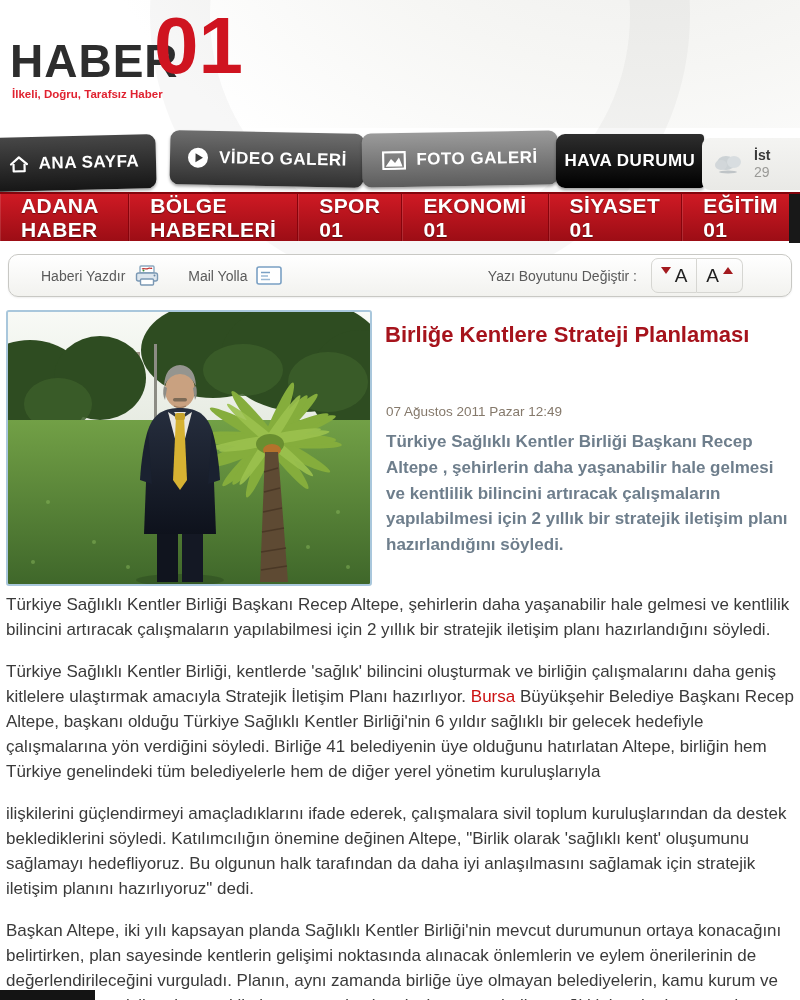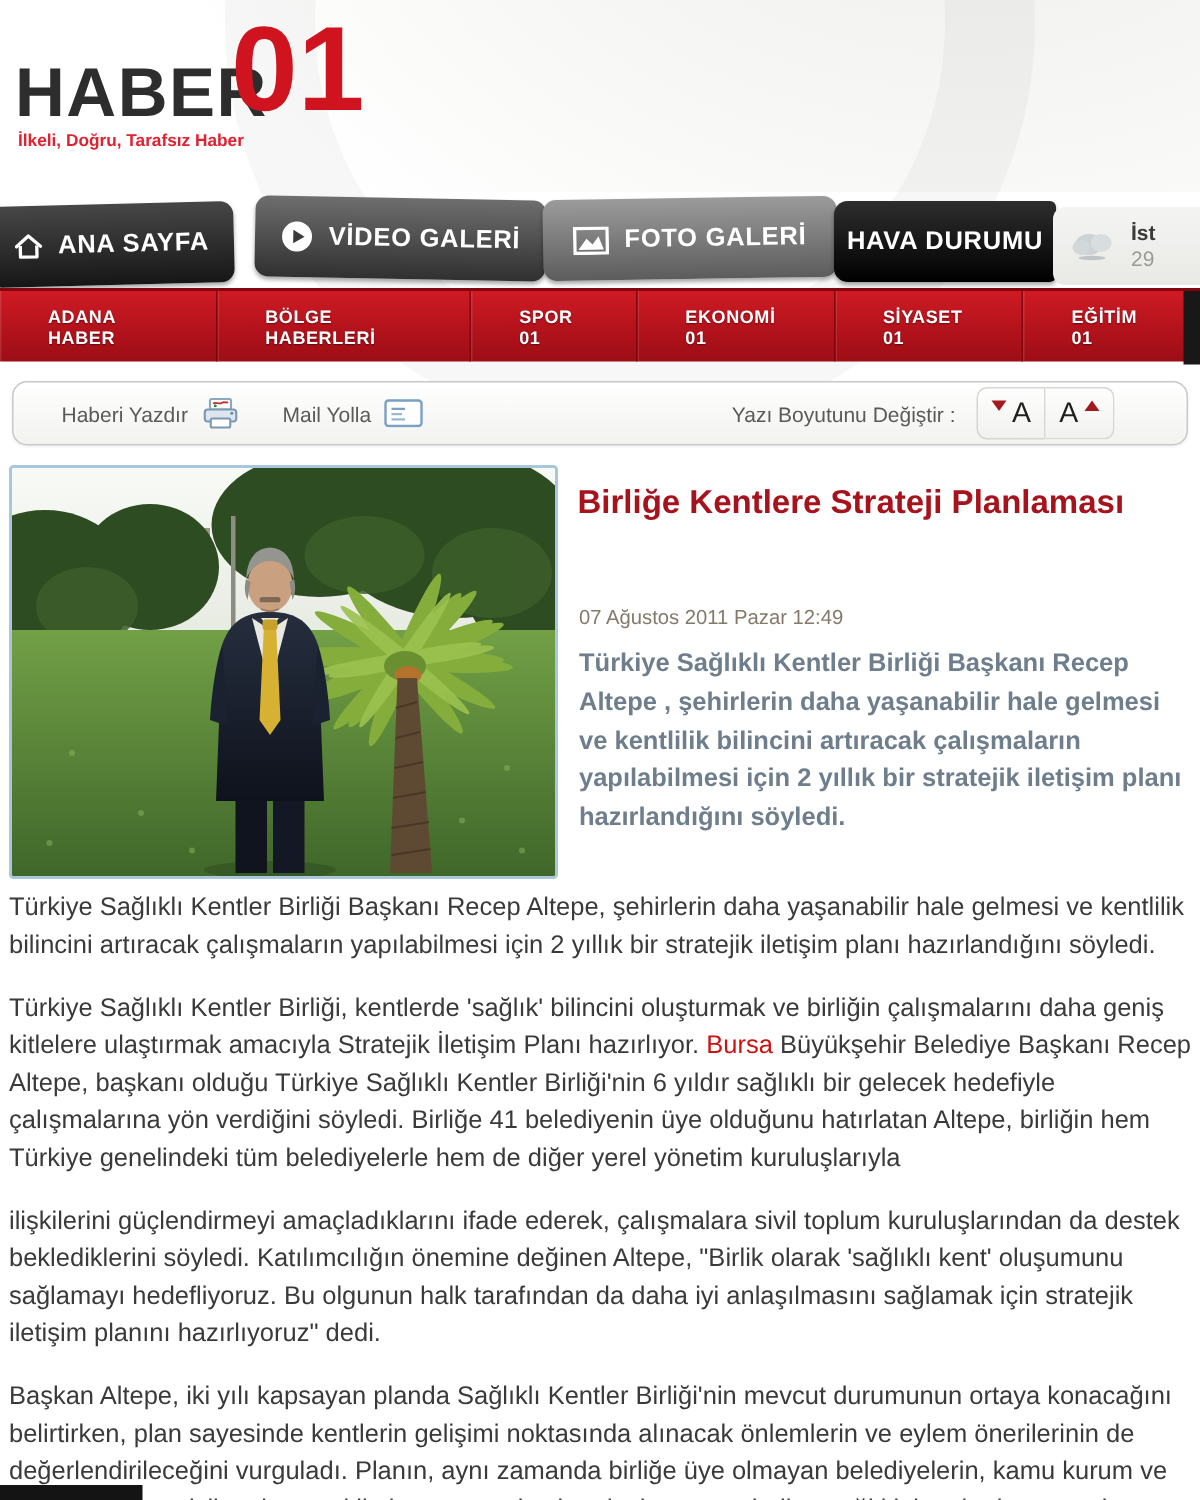--- a/index.html
+++ b/index.html
@@ -56,22 +56,22 @@
   .weather-city { font-size:14px; font-weight:700; color:#3a3a3a; line-height:1.2; }
   .weather-temp { font-size:14px; color:#9a9a97; line-height:1.2; }
 
   
   .menu-bar {
     position:absolute; top:192px; left:0; width:800px; height:49px;
     background:linear-gradient(#cf1a24,#9c0d15);
     border-top:2px solid #83050d; display:flex; align-items:stretch;
   }
   .menu-item {
-    display:flex; align-items:center; padding:0 32px;
-    color:#fff; font-weight:700; font-size:12px; letter-spacing:0.4px;
+    display:flex; align-items:center; padding:0 21px;
+    color:#fff; font-weight:700; font-size:21px; letter-spacing:0.4px;
     text-shadow:0 1px 1px rgba(0,0,0,0.45); cursor:pointer;
     border-right:1px solid #85040c; box-shadow:1px 0 0 rgba(255,255,255,0.12) inset;
   }
   .menu-edge { position:absolute; right:0; top:0; width:11px; height:49px; background:#181818; }
 
   
   .toolbar {
     position:absolute; top:254px; left:8px; width:784px; height:43px;
     background:linear-gradient(#ffffff,#f2f2ef);
     border:1px solid #c8c8c4; border-radius:10px;

